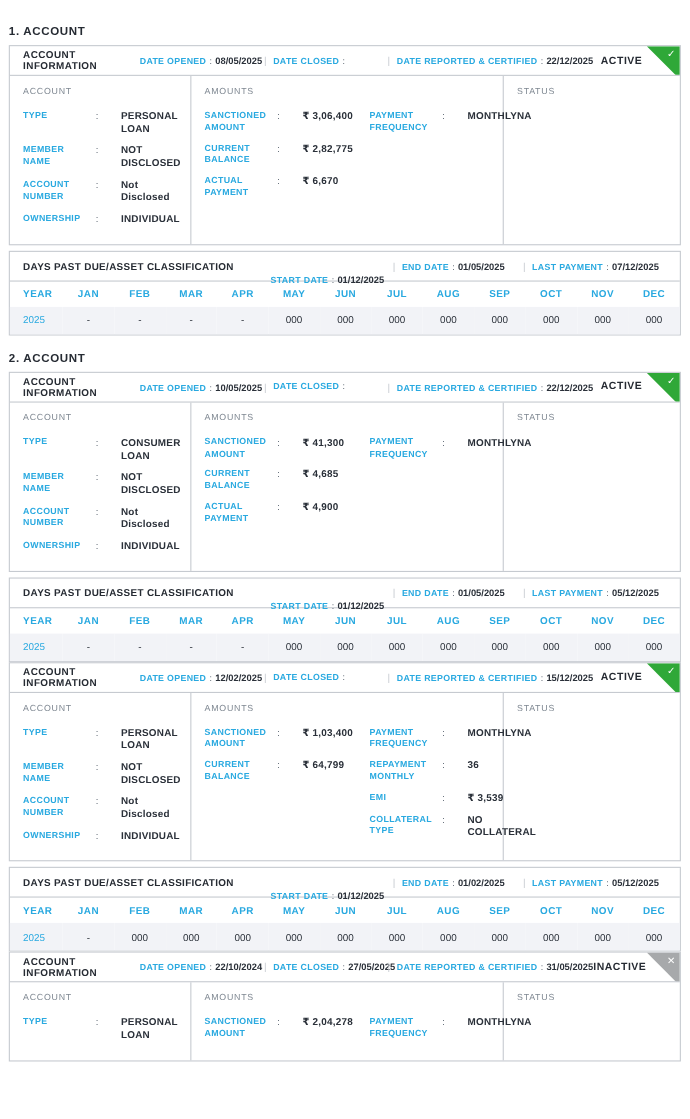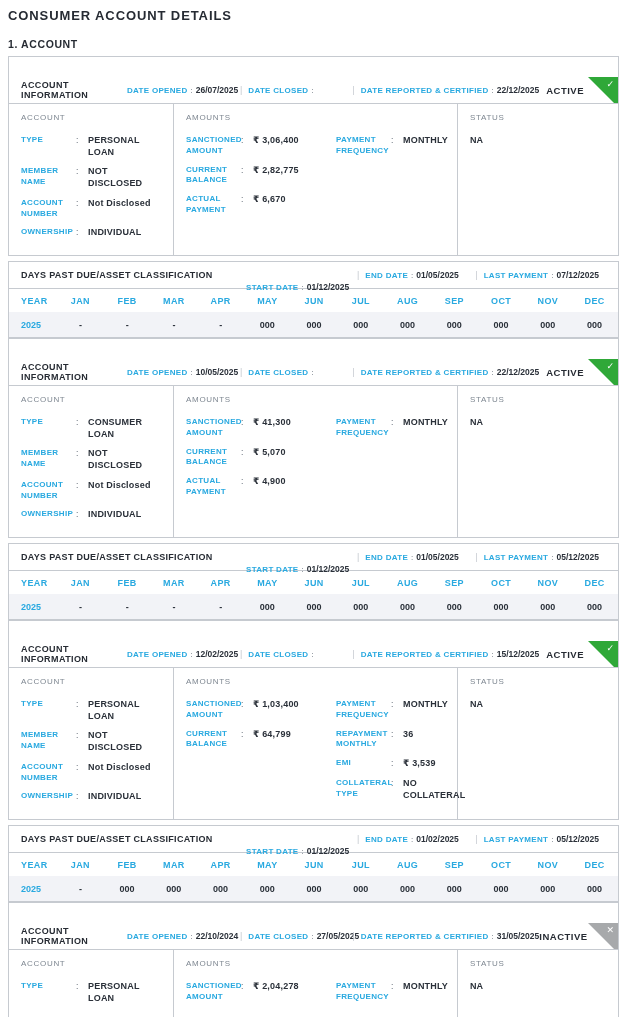--- a/index.html
+++ b/index.html
@@ -4,78 +4,77 @@
 <style>
   * { margin:0; padding:0; box-sizing:border-box; }
   html,body { width:627px; height:1017px; overflow:hidden; background:#fff;
     font-family:"Liberation Sans","DejaVu Sans",sans-serif; color:#2a3039; }
   .page { padding:8px; }
   .page-title { font-size:13px; font-weight:bold; letter-spacing:0.9px; color:#262b33; margin-bottom:4px; }
   .acct-heading { font-size:10.5px; font-weight:bold; letter-spacing:0.6px; color:#262b33;
     margin-top:15px; margin-bottom:6px; }
   .card { border:1px solid #c6cad0; background:#fff; }
   .card-header { position:relative; display:flex; align-items:center; height:27px;
-    padding:0 34px 0 12px; border-bottom:1px solid #c6cad0; overflow:hidden;margin-top:20px; }
+    padding:0 34px 0 12px; border-bottom:1px solid #c6cad0; overflow:hidden; }
   .card-title { width:106px; flex:0 0 106px; font-size:9px; font-weight:bold; letter-spacing:0.4px; color:#262b33; }
   .hdr-field { display:flex; align-items:baseline; font-size:8px; white-space:nowrap; }
   .hdr-field .lbl { color:#29a9e0; font-weight:bold; letter-spacing:0.3px; }
   .hdr-field .colon { color:#5a6470; margin:0 3px; }
   .hdr-field .val { color:#2a3039; font-weight:bold; font-size:8.5px; }
   .w-opened { width:113px; flex:0 0 113px; }
   .w-closed { width:104px; flex:0 0 104px; }
   .pipe { color:#c6cad0; font-size:9px; margin:0 6px 0 0; font-weight:normal; }
   .status-label { margin-left:auto; font-size:9.5px; font-weight:bold; letter-spacing:0.5px; color:#262b33; }
   .corner { position:absolute; top:0; right:0; width:0; height:0;
     border-top:30px solid #2fa838; border-left:30px solid transparent; }
   .corner.inactive { border-top-color:#a7a9ab; }
   .corner-glyph { position:absolute; top:2px; right:4px; color:#fff; font-size:9px; font-weight:bold; }
   .grid { display:flex; font-size:9px; }
   .gcol { padding:9px 12px 8px; }
   .col-account { width:165px; flex:0 0 165px; border-right:1px solid #c6cad0; }
   .col-amounts { width:284px; flex:0 0 284px; border-right:1px solid #c6cad0; }
   .col-status { flex:1; }
   .col-title { color:#7e8791; font-size:8px; letter-spacing:0.7px; margin-bottom:13px; }
-  .field { display:flex; margin-bottom:8px; }
+  .field { display:flex; margin-bottom:8px;gap:11px; }
   .field .flabel { color:#29a9e0; font-weight:bold; font-size:8px; letter-spacing:0.3px;
     line-height:1.35; width:55px; flex:0 0 55px; }
   .field .fcolon { width:12px; flex:0 0 12px; color:#5a6470; font-size:8.5px; }
   .field .fvalue { font-weight:bold; font-size:9px; color:#2a3039; letter-spacing:0.2px; line-height:1.3; }
   .amounts-body { display:flex; }
   .amounts-sub1 { width:150px; flex:0 0 150px; }
   .amounts-sub2 { flex:1; }
   .status-value { font-weight:bold; font-size:9px; }
   .dpd-card { margin-top:5px; }
   .dpd-header { display:flex; align-items:center; height:27px; padding:0 12px; border-bottom:1px solid #c6cad0; }
   .dpd-title { width:225px; flex:0 0 225px; font-size:9px; font-weight:bold; letter-spacing:0.3px; color:#262b33; }
   .w-start { width:111px; flex:0 0 111px;margin-top:24px; }
   .w-end { width:110px; flex:0 0 110px; }
   table.dpd-table { width:100%; border-collapse:collapse; table-layout:fixed; }
   .dpd-table th, .dpd-table td { font-size:9px; text-align:center; }
   .dpd-table th { color:#29a9e0; font-weight:bold; letter-spacing:0.4px; height:23px; }
-  .dpd-table td { height:25px; color:#2a3039; font-weight:bold; }
+  .dpd-table td { height:25px; color:#2a3039; font-weight:normal; }
   .dpd-table .yearcol { width:48px; text-align:left; padding-left:12px; }
   .dpd-table tr.data-row { background:#f2f3f7; }
   .dpd-table td.yearcell { color:#29a9e0; }
 </style>
 </head>
 <body>
 
 <div class="page">
-  <div class="page-title">CONSUMER ACCOUNT DETAILS</div>
   <div>
   <section>
     <div class="acct-heading">1. ACCOUNT</div>
 
     <div class="card">
       <div class="card-header">
         <span class="card-title">ACCOUNT INFORMATION</span>
         <span class="hdr-field w-opened">
           <span class="lbl">DATE OPENED</span>
           <span class="colon">:</span>
-          <span class="val">26/07/2025</span>
+          <span class="val">08/05/2025</span>
         </span>
         <span class="pipe">|</span>
         <span class="hdr-field w-closed">
           <span class="lbl">DATE CLOSED</span>
           <span class="colon">:</span>
           <span class="val"></span>
         </span>
         <span class="pipe">|</span>
         <span class="hdr-field">
           <span class="lbl">DATE REPORTED &amp; CERTIFIED</span>
@@ -204,20 +203,21 @@
                 <td>000</td>
                 <td>000</td>
               </tr>
         </tbody>
       </table>
     </div>
 
   </section>
 
   <section>
+    <div class="acct-heading">2. ACCOUNT</div>
 
     <div class="card">
       <div class="card-header">
         <span class="card-title">ACCOUNT INFORMATION</span>
         <span class="hdr-field w-opened">
           <span class="lbl">DATE OPENED</span>
           <span class="colon">:</span>
           <span class="val">10/05/2025</span>
         </span>
         <span class="pipe">|</span>
@@ -268,21 +268,21 @@
           <div class="amounts-body">
             <div class="amounts-sub1">
                   <div class="field">
                     <span class="flabel">SANCTIONED AMOUNT</span>
                     <span class="fcolon">:</span>
                     <span class="fvalue">₹ 41,300</span>
                   </div>
                   <div class="field">
                     <span class="flabel">CURRENT BALANCE</span>
                     <span class="fcolon">:</span>
-                    <span class="fvalue">₹ 5,070</span>
+                    <span class="fvalue">₹ 4,685</span>
                   </div>
                   <div class="field">
                     <span class="flabel">ACTUAL PAYMENT</span>
                     <span class="fcolon">:</span>
                     <span class="fvalue">₹ 4,900</span>
                   </div>
                 </div>
             <div class="amounts-sub2">
                   <div class="field">
                     <span class="flabel">PAYMENT FREQUENCY</span>

